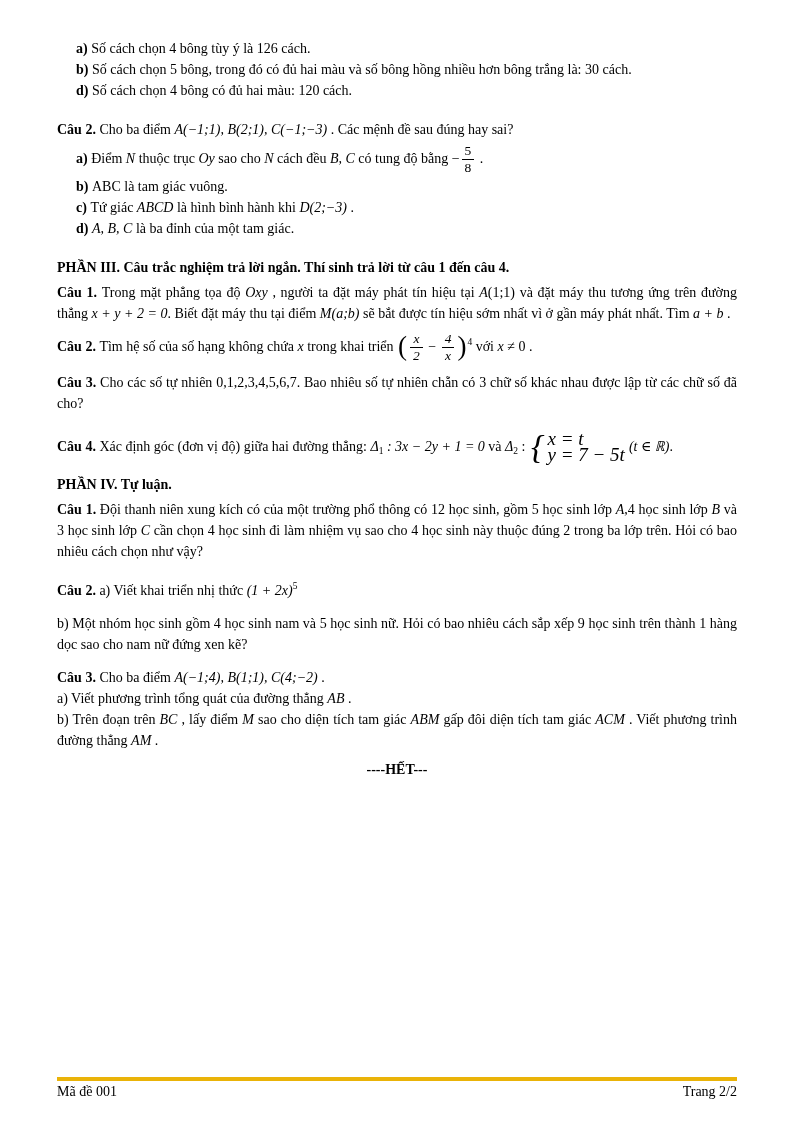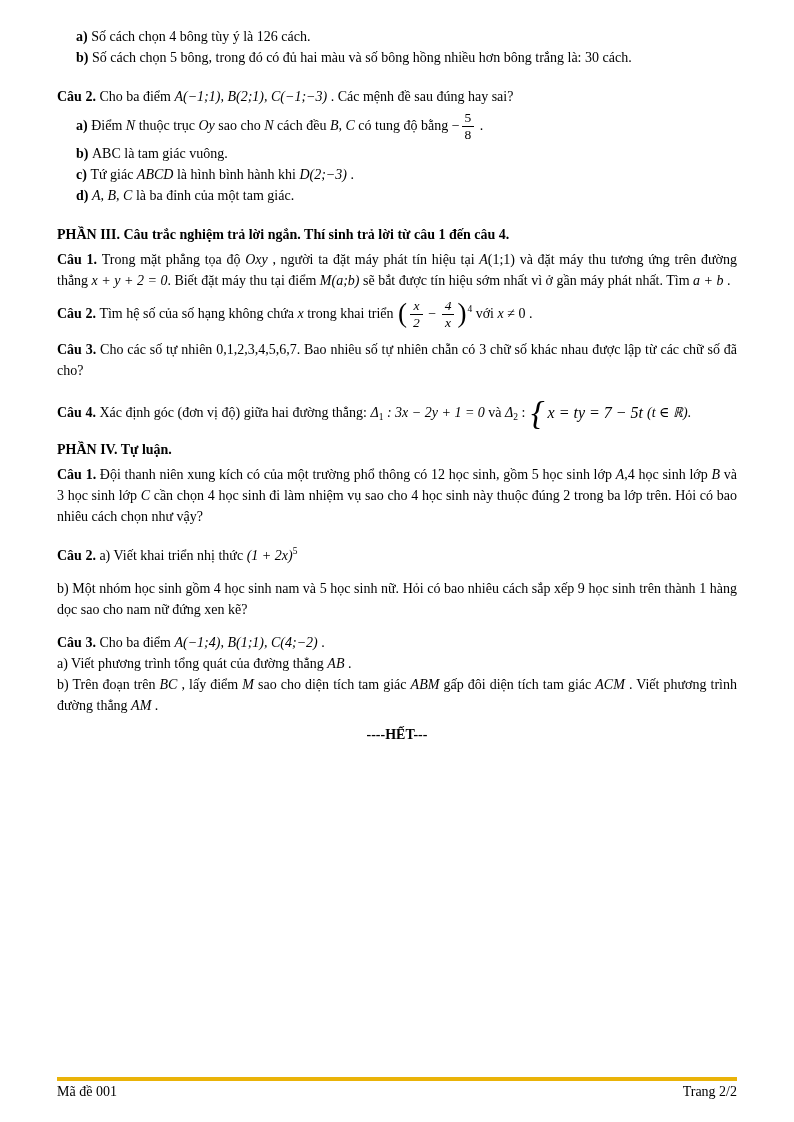--- a/index.html
+++ b/index.html
@@ -7,21 +7,21 @@
     width: 794px; height: 1122px;
     background: #ffffff;
     color: #000;
     font-family: "Liberation Serif", "DejaVu Serif", serif;
     font-size: 14px;
     position: relative;
     overflow: hidden;
   }
   .page {
     position: absolute;
-    top: 26px; left: 57px; width: 680px;
+    top: 38px; left: 57px; width: 680px;
   }
   p {
     margin: 0;
     line-height: 21px;
     text-align: justify;
   }
   .item { padding-left: 19px; }
   .center { text-align: center; }
   .b { font-weight: bold; }
   .i { font-style: italic; }
@@ -68,42 +68,43 @@
     top: -1px;
   }
   .cases .brace {
     font-size: 34px;
     line-height: 30px;
     margin-right: 3px;
     font-weight: 400;
   }
   .cases .cases-col {
     display: inline-flex;
-    flex-direction: row;
-    font-size: 16px;
+    flex-direction: column;
+    font-size: 19px;
     line-height: 16px;
     text-align: left;
   }
   .cases.i .cases-col { font-style: italic; }
 
   .footer {
     position: absolute;
     left: 57px; right: 57px; bottom: 22px;
     border-top: 4px solid #eab308;
     padding-top: 3px;
     display: flex;
     justify-content: space-between;
   }
 </style>
 </head>
 <body>
 
 <div class="page">
   <p class="item"><span class="b">a) </span><span>Số cách chọn 4 bông tùy ý là 126 cách.</span></p>
   <p class="item"><span class="b">b) </span><span>Số cách chọn 5 bông, trong đó có đủ hai màu và số bông hồng nhiều hơn bông trắng là: 30 cách.</span></p>
+  <p class="item"><span class="b">d) </span><span>Số cách chọn 4 bông có đủ hai màu: 120 cách.</span></p>
   <p class="mt6"><span class="b">Câu 2. </span><span>Cho ba điểm </span><span class="i">A(−1;1), B(2;1), C(−1;−3)</span><span> . Các mệnh đề sau đúng hay sai?</span></p>
   <p class="item mt4"><span class="b">a) </span><span>Điểm </span><span class="i">N</span><span> thuộc trục </span><span class="i">Oy</span><span> sao cho </span><span class="i">N</span><span> cách đều </span><span class="i">B, C</span><span> có tung độ bằng −</span><span class="frac">
         <span class="fr-num">5</span>
         <span class="fr-den">8</span>
       </span><span> .</span></p>
   <p class="item"><span class="b">b) </span><span>ABC là tam giác vuông.</span></p>
   <p class="item"><span class="b">c) </span><span>Tứ giác </span><span class="i">ABCD</span><span> là hình bình hành khi </span><span class="i">D(2;−3)</span><span> .</span></p>
   <p class="item"><span class="b">d) </span><span class="i">A, B, C</span><span> là ba đỉnh của một tam giác.</span></p>
   <p class="mt6"><span class="b">PHẦN III. Câu trắc nghiệm trả lời ngắn. Thí sinh trả lời từ câu 1 đến câu 4.</span></p>
   <p class="mt4"><span class="b">Câu 1. </span><span>Trong mặt phẳng tọa độ </span><span class="i">Oxy</span><span> , người ta đặt máy phát tín hiệu tại </span><span class="i">A</span><span>(1;1)</span><span> và đặt máy thu tương ứng trên đường thẳng </span><span class="i">x + y + 2 = 0</span><span>. Biết đặt máy thu tại điểm </span><span class="i">M</span><span class="i">(a;b)</span><span> sẽ bắt được tín hiệu sớm nhất vì ở gần máy phát nhất. Tìm </span><span class="i">a + b</span><span> .</span></p>

